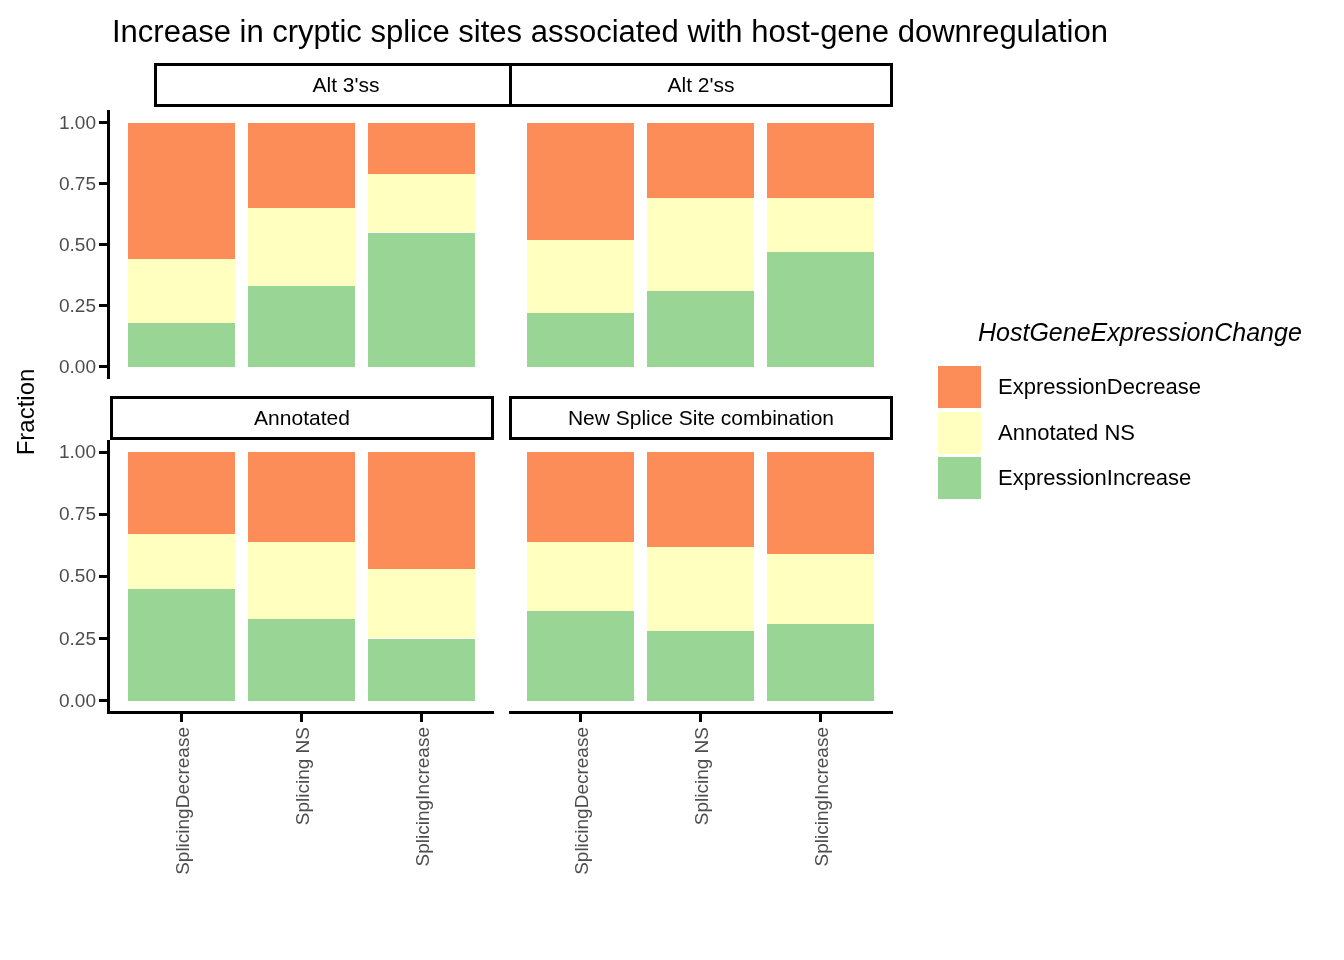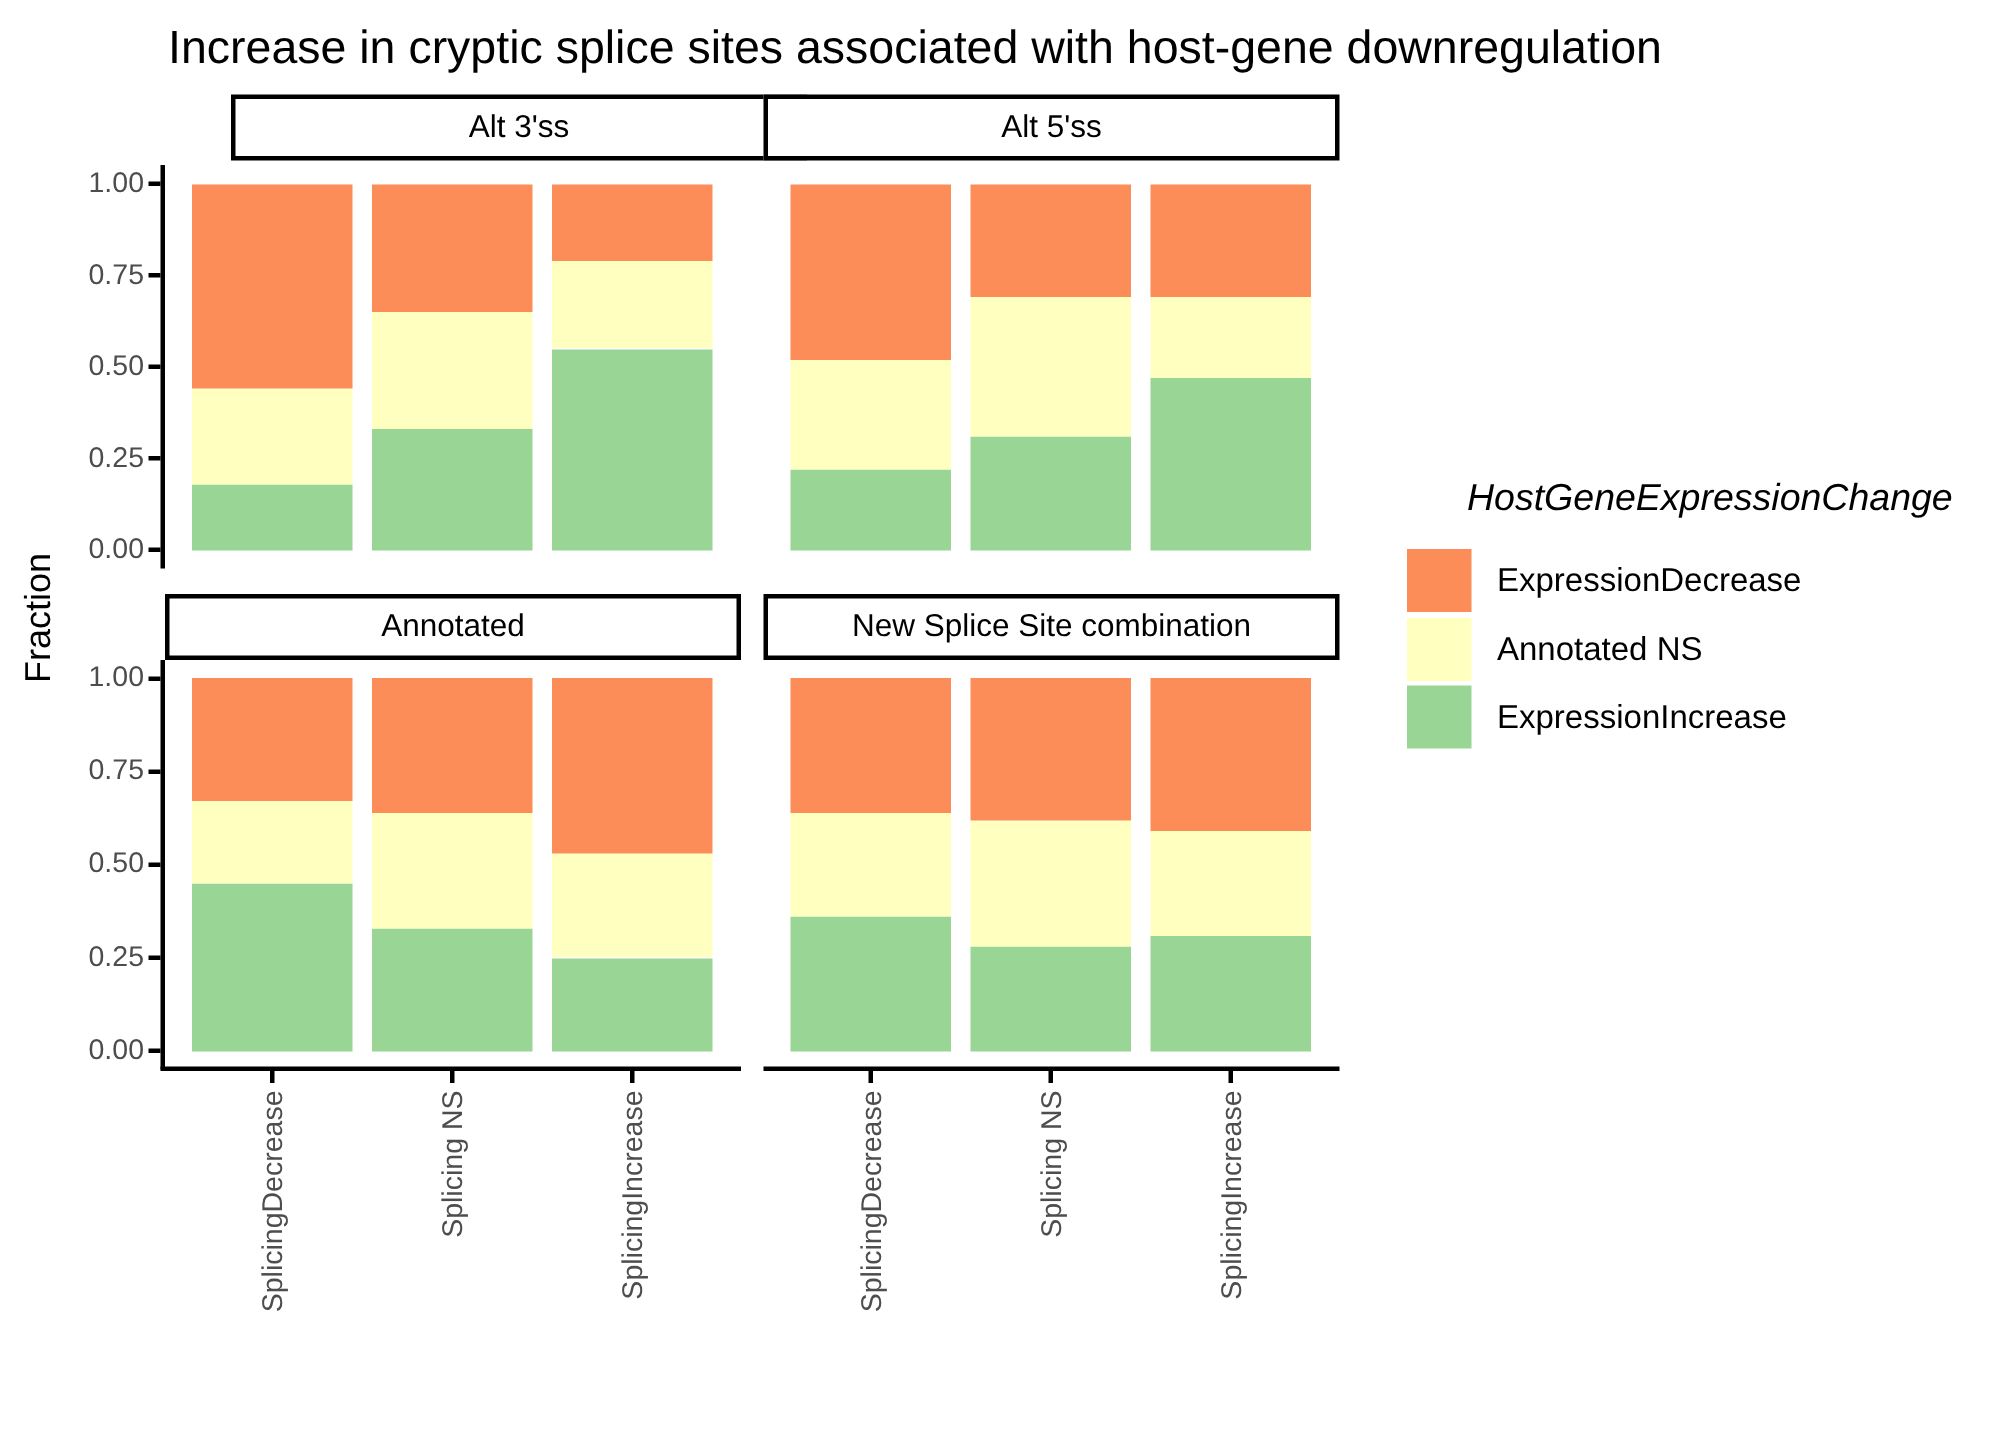--- a/index.html
+++ b/index.html
@@ -83,21 +83,21 @@
       <div class="abs bar-segment" style="left: 128px; top: 322.78px; width: 107px; height: 43.92px; background: rgb(153, 213, 148);"></div>
       <div class="abs bar-segment" style="left: 128px; top: 259.34px; width: 107px; height: 63.44px; background: rgb(255, 255, 191);"></div>
       <div class="abs bar-segment" style="left: 128px; top: 122.7px; width: 107px; height: 136.64px; background: rgb(252, 141, 89);"></div>
       <div class="abs bar-segment" style="left: 248px; top: 286.18px; width: 107px; height: 80.52px; background: rgb(153, 213, 148);"></div>
       <div class="abs bar-segment" style="left: 248px; top: 208.1px; width: 107px; height: 78.08px; background: rgb(255, 255, 191);"></div>
       <div class="abs bar-segment" style="left: 248px; top: 122.7px; width: 107px; height: 85.4px; background: rgb(252, 141, 89);"></div>
       <div class="abs bar-segment" style="left: 368px; top: 232.5px; width: 107px; height: 134.2px; background: rgb(153, 213, 148);"></div>
       <div class="abs bar-segment" style="left: 368px; top: 173.94px; width: 107px; height: 58.56px; background: rgb(255, 255, 191);"></div>
       <div class="abs bar-segment" style="left: 368px; top: 122.7px; width: 107px; height: 51.24px; background: rgb(252, 141, 89);"></div>
       <div class="abs strip" style="left: 509px; top: 63px; width: 384px; height: 44px;">
-        <div class="strip-label">Alt 5'ss</div>
+        <div class="strip-label">Alt 2'ss</div>
       </div>
       <div class="abs bar-segment" style="left: 527px; top: 313.02px; width: 107px; height: 53.68px; background: rgb(153, 213, 148);"></div>
       <div class="abs bar-segment" style="left: 527px; top: 239.82px; width: 107px; height: 73.2px; background: rgb(255, 255, 191);"></div>
       <div class="abs bar-segment" style="left: 527px; top: 122.7px; width: 107px; height: 117.12px; background: rgb(252, 141, 89);"></div>
       <div class="abs bar-segment" style="left: 647px; top: 291.06px; width: 107px; height: 75.64px; background: rgb(153, 213, 148);"></div>
       <div class="abs bar-segment" style="left: 647px; top: 198.34px; width: 107px; height: 92.72px; background: rgb(255, 255, 191);"></div>
       <div class="abs bar-segment" style="left: 647px; top: 122.7px; width: 107px; height: 75.64px; background: rgb(252, 141, 89);"></div>
       <div class="abs bar-segment" style="left: 767px; top: 252.02px; width: 107px; height: 114.68px; background: rgb(153, 213, 148);"></div>
       <div class="abs bar-segment" style="left: 767px; top: 198.34px; width: 107px; height: 53.68px; background: rgb(255, 255, 191);"></div>
       <div class="abs bar-segment" style="left: 767px; top: 122.7px; width: 107px; height: 75.64px; background: rgb(252, 141, 89);"></div>

